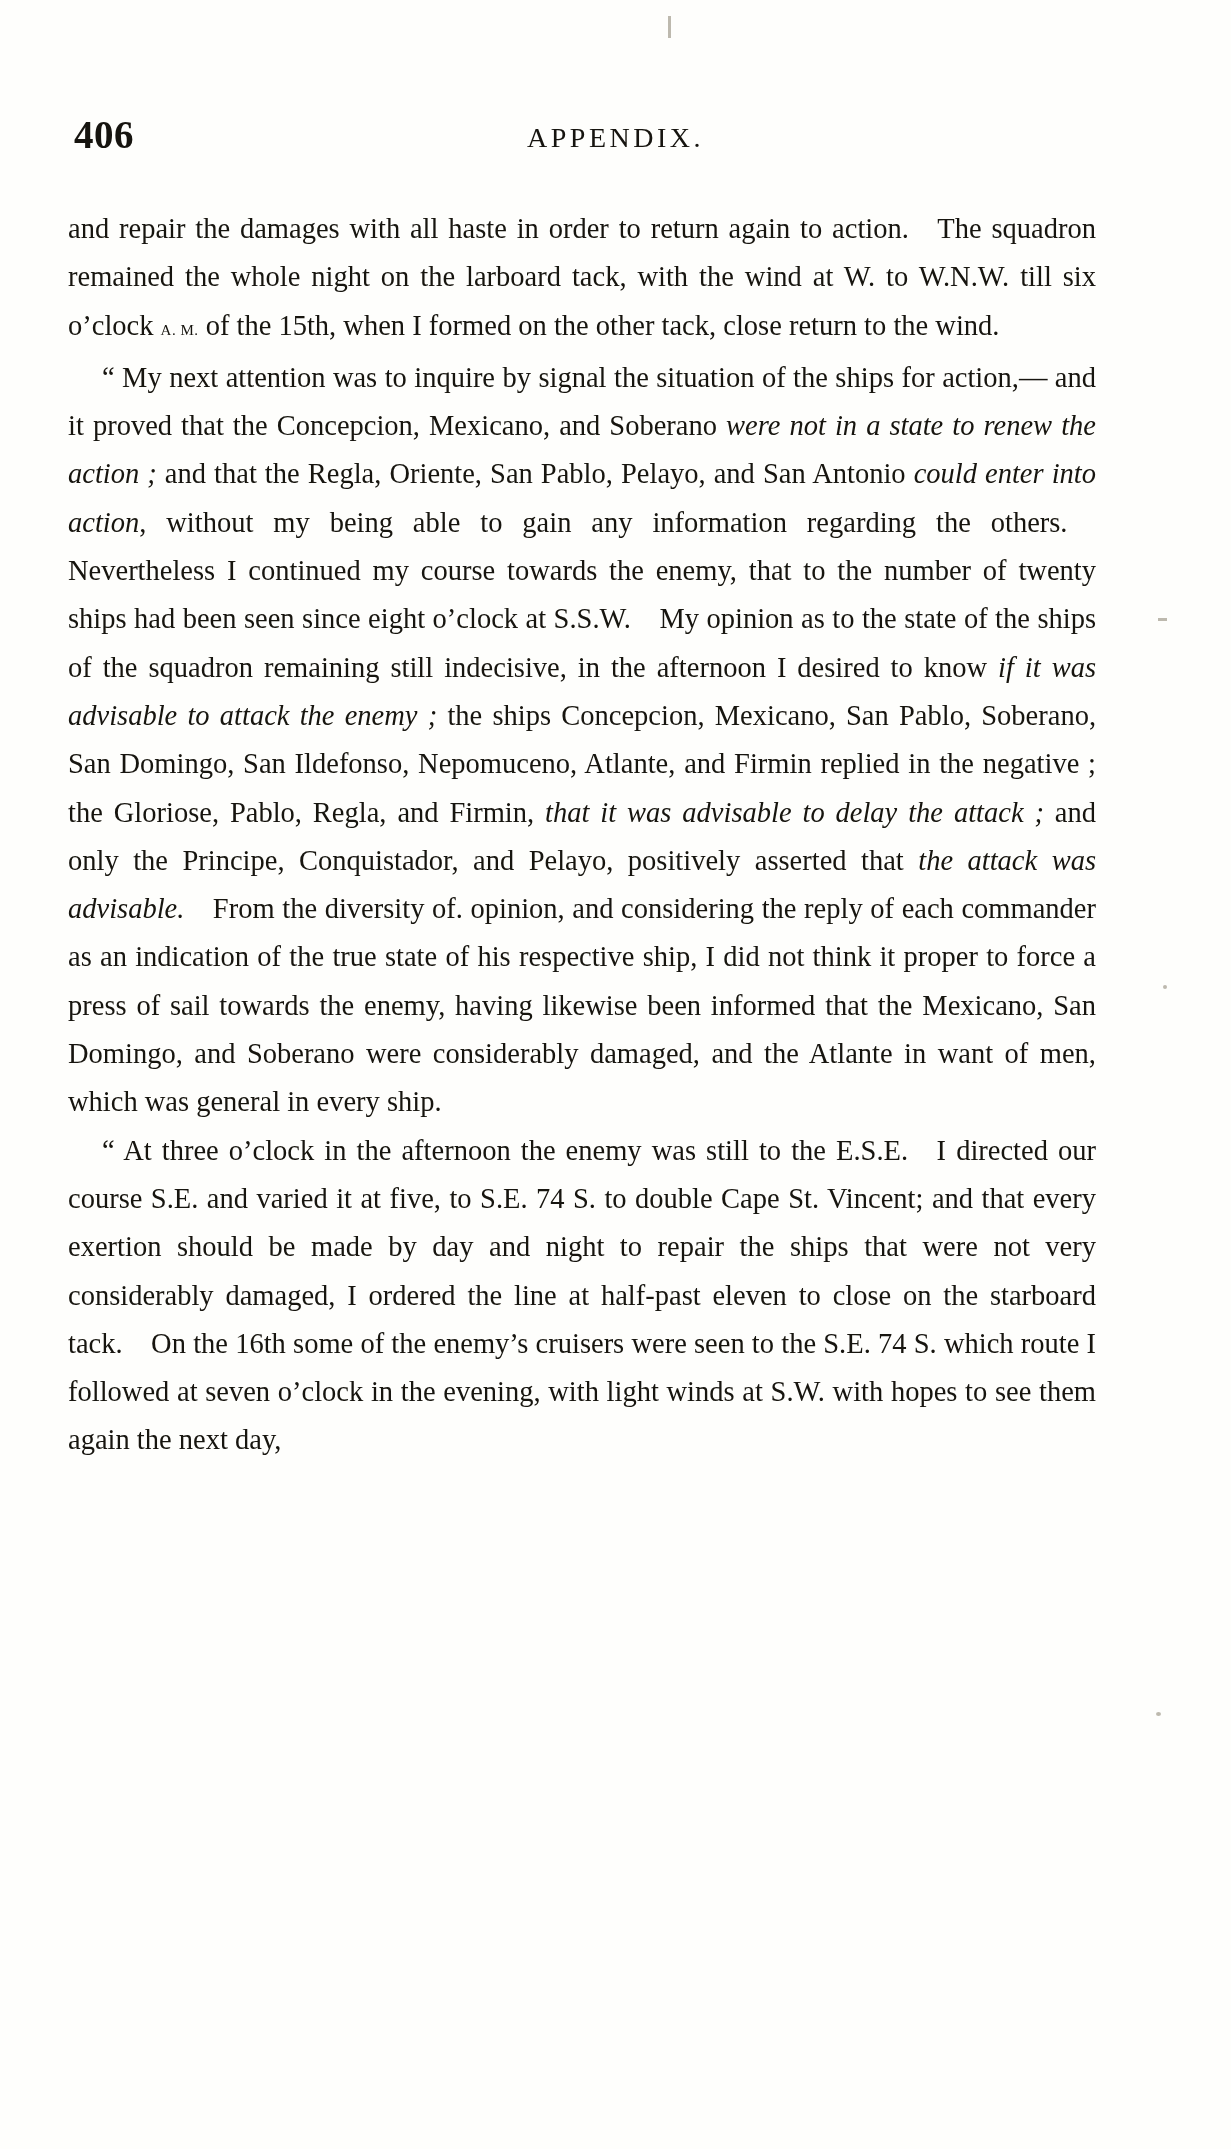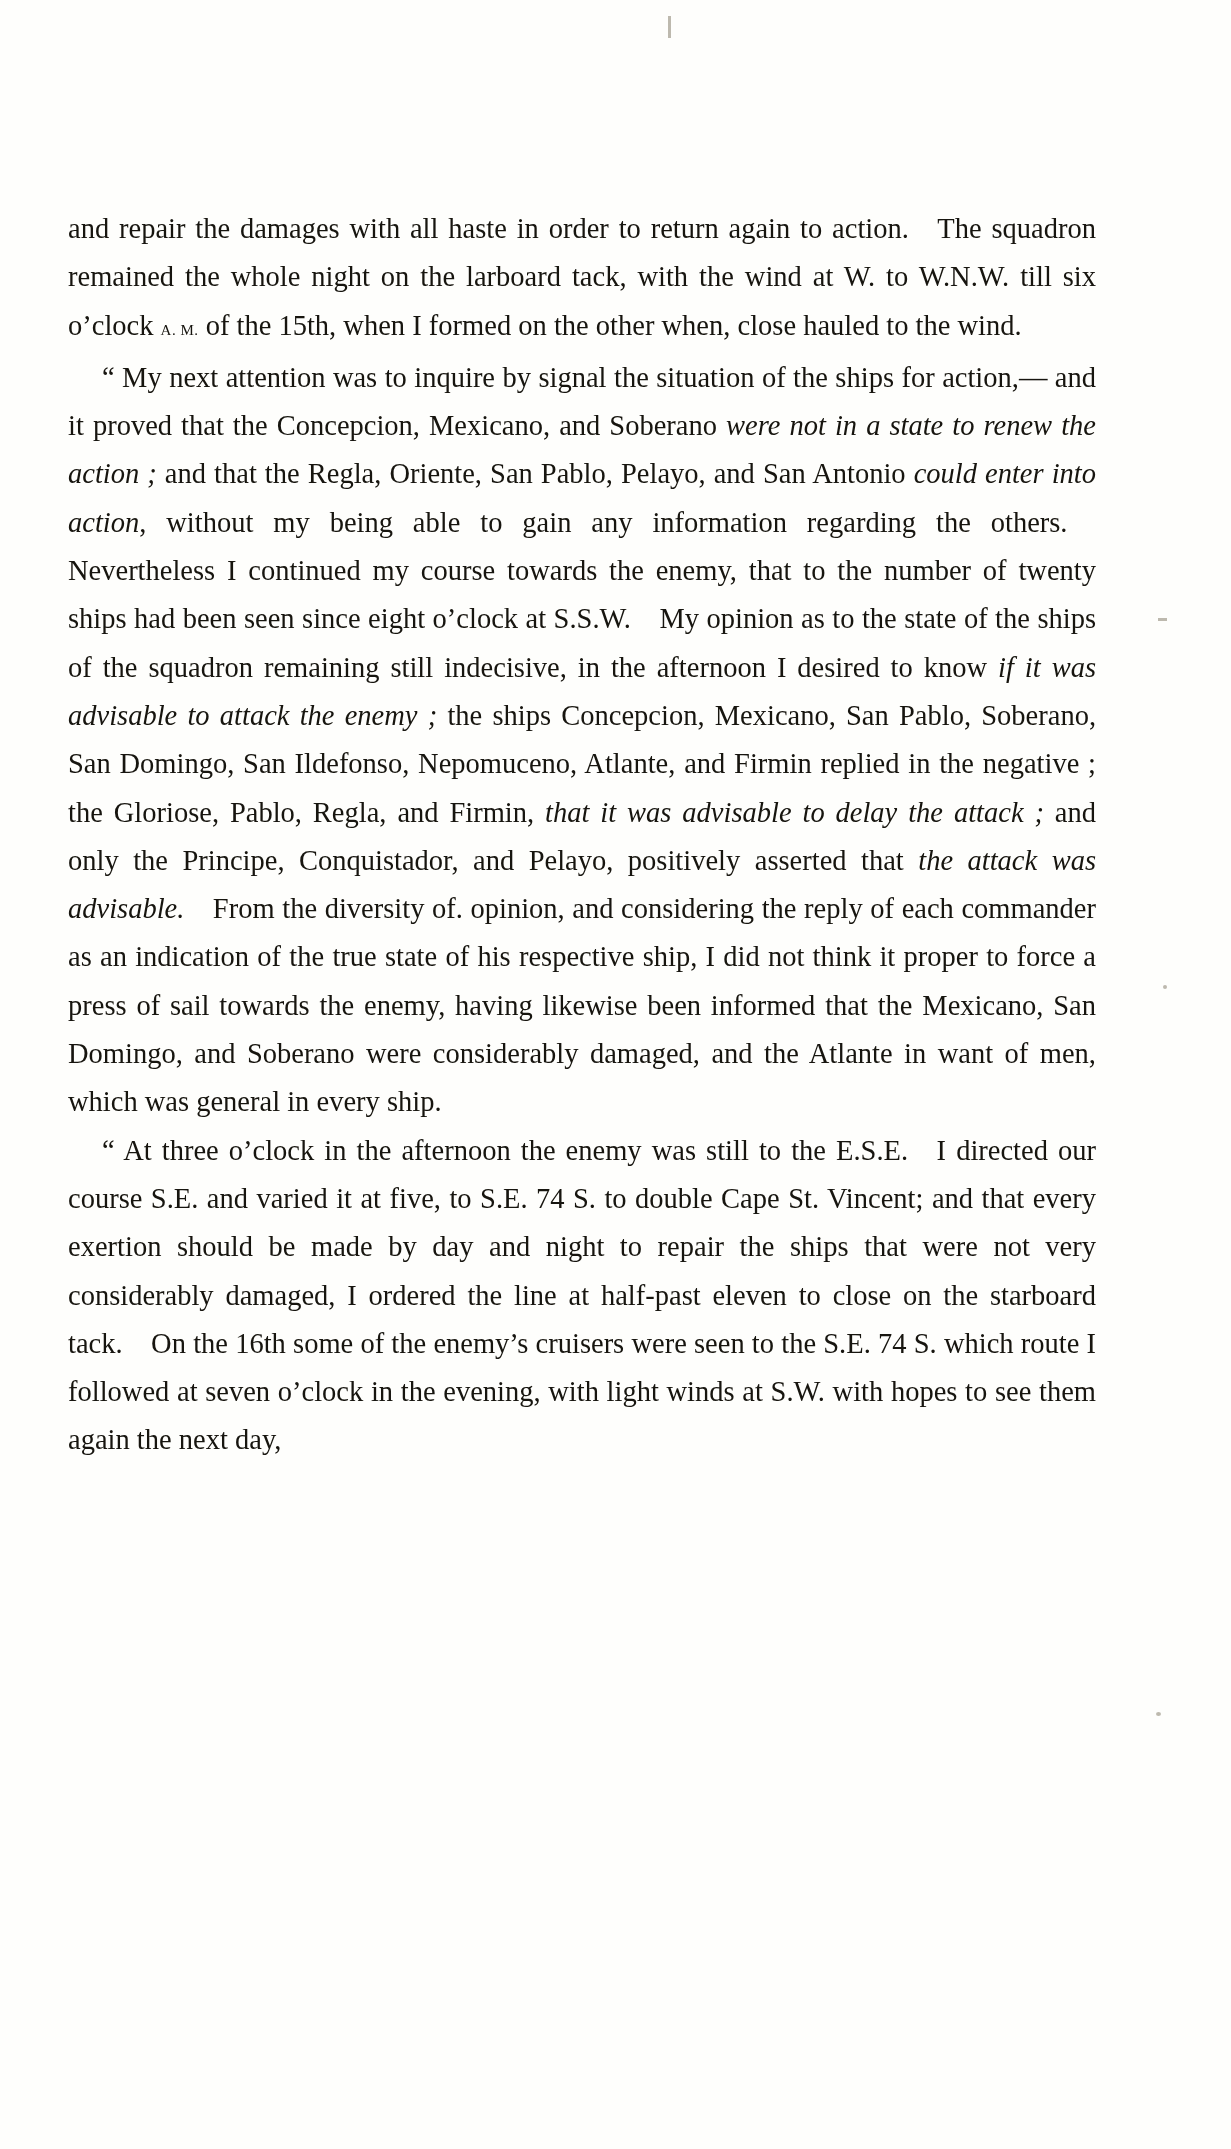--- a/index.html
+++ b/index.html
@@ -106,20 +106,24 @@
 </head>
 <body>
 
 <div class="page">
 
   <div class="edge-mark mark-top"></div>
   <div class="edge-mark mark-right-a"></div>
   <div class="edge-mark mark-right-b"></div>
   <div class="edge-mark mark-right-c"></div>
 
+  <div class="header">
+    <span class="folio">406</span>
+    <span class="running-head">APPENDIX.</span>
+  </div>
 
   <div class="body-text" id="body-text">
-      <p><span>and repair the damages with all haste in order to return again to action. The squadron remained the whole night on the larboard tack, with the wind at W. to W.N.W. till six o’clock </span><span class="smallcaps">A. M.</span><span> of the 15th, when I formed on the other when, close hauled to the wind.</span></p>
+      <p><span>and repair the damages with all haste in order to return again to action. The squadron remained the whole night on the larboard tack, with the wind at W. to W.N.W. till six o’clock </span><span class="smallcaps">A. M.</span><span> of the 15th, when I formed on the other tack, close return to the wind.</span></p>
       <p class="indent"><span>“ My next attention was to inquire by signal the situation of the ships for action,— and it proved that the Concepcion, Mexicano, and Soberano </span><em>were not in a state to renew the action ;</em><span> and that the Regla, Oriente, San Pablo, Pelayo, and San Antonio </span><em>could enter into action</em><span>, without my being able to gain any information regarding the others. Nevertheless I continued my course towards the enemy, that to the number of twenty ships had been seen since eight o’clock at S.S.W. My opinion as to the state of the ships of the squadron remaining still indecisive, in the afternoon I desired to know </span><em>if it was advisable to attack the enemy ;</em><span> the ships Concepcion, Mexicano, San Pablo, Soberano, San Domingo, San Ildefonso, Nepomuceno, Atlante, and Firmin replied in the negative ; the Gloriose, Pablo, Regla, and Firmin, </span><em>that it was advisable to delay the attack ;</em><span> and only the Principe, Conquistador, and Pelayo, positively asserted that </span><em>the attack was advisable.</em><span> From the diversity of. opinion, and considering the reply of each commander as an indication of the true state of his respective ship, I did not think it proper to force a press of sail towards the enemy, having likewise been informed that the Mexicano, San Domingo, and Soberano were considerably damaged, and the Atlante in want of men, which was general in every ship.</span></p>
       <p class="indent"><span>“ At three o’clock in the afternoon the enemy was still to the E.S.E. I directed our course S.E. and varied it at five, to S.E. 74 S. to double Cape St. Vincent; and that every exertion should be made by day and night to repair the ships that were not very considerably damaged, I ordered the line at half-past eleven to close on the starboard tack. On the 16th some of the enemy’s cruisers were seen to the S.E. 74 S. which route I followed at seven o’clock in the evening, with light winds at S.W. with hopes to see them again the next day,</span></p>
     </div>
 
 </div>
 
 </body></html>

